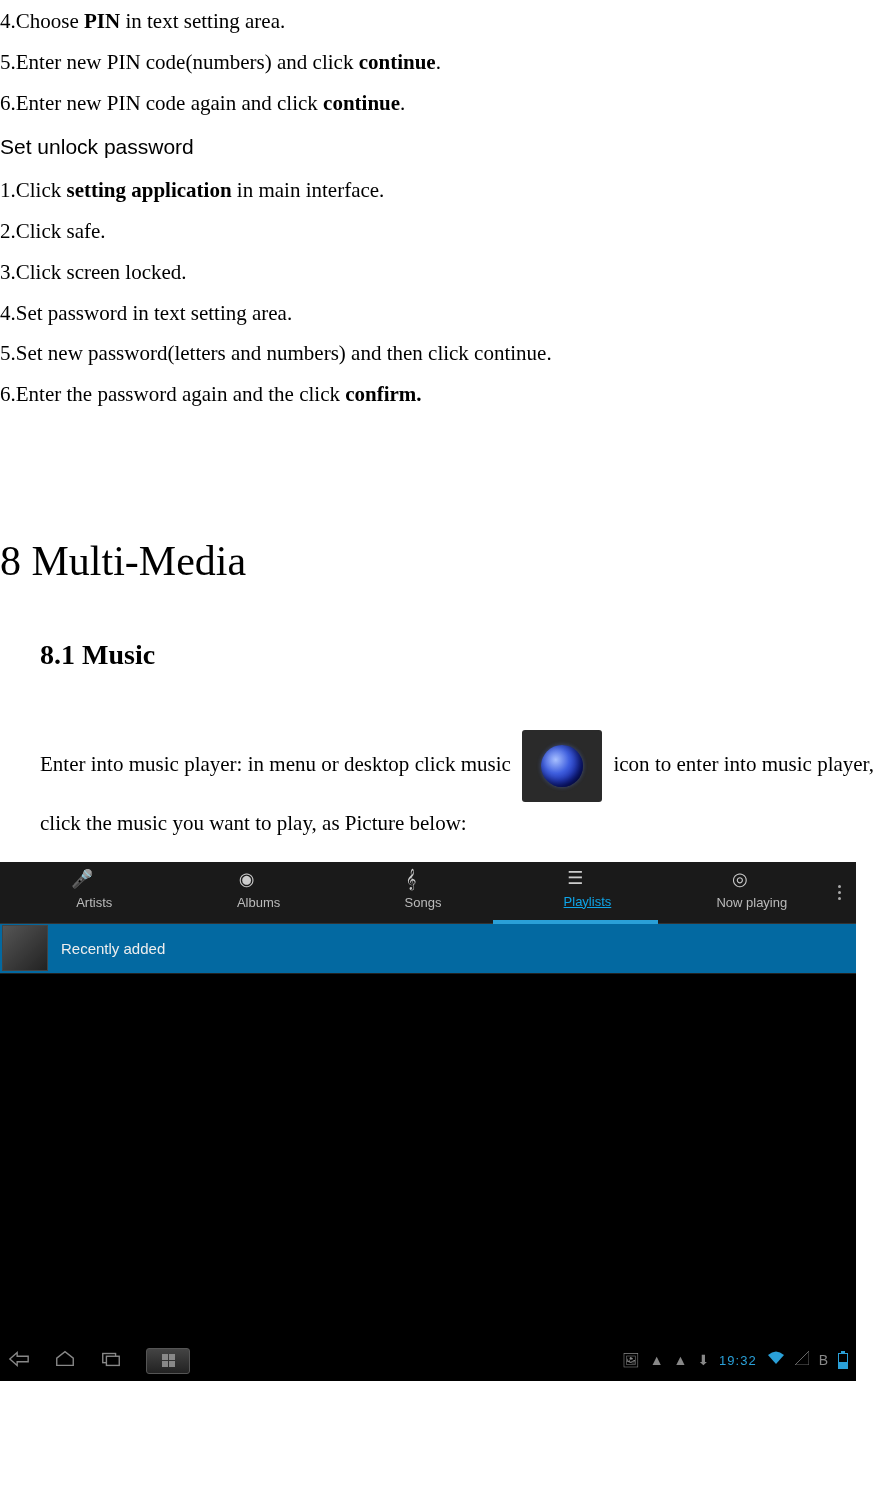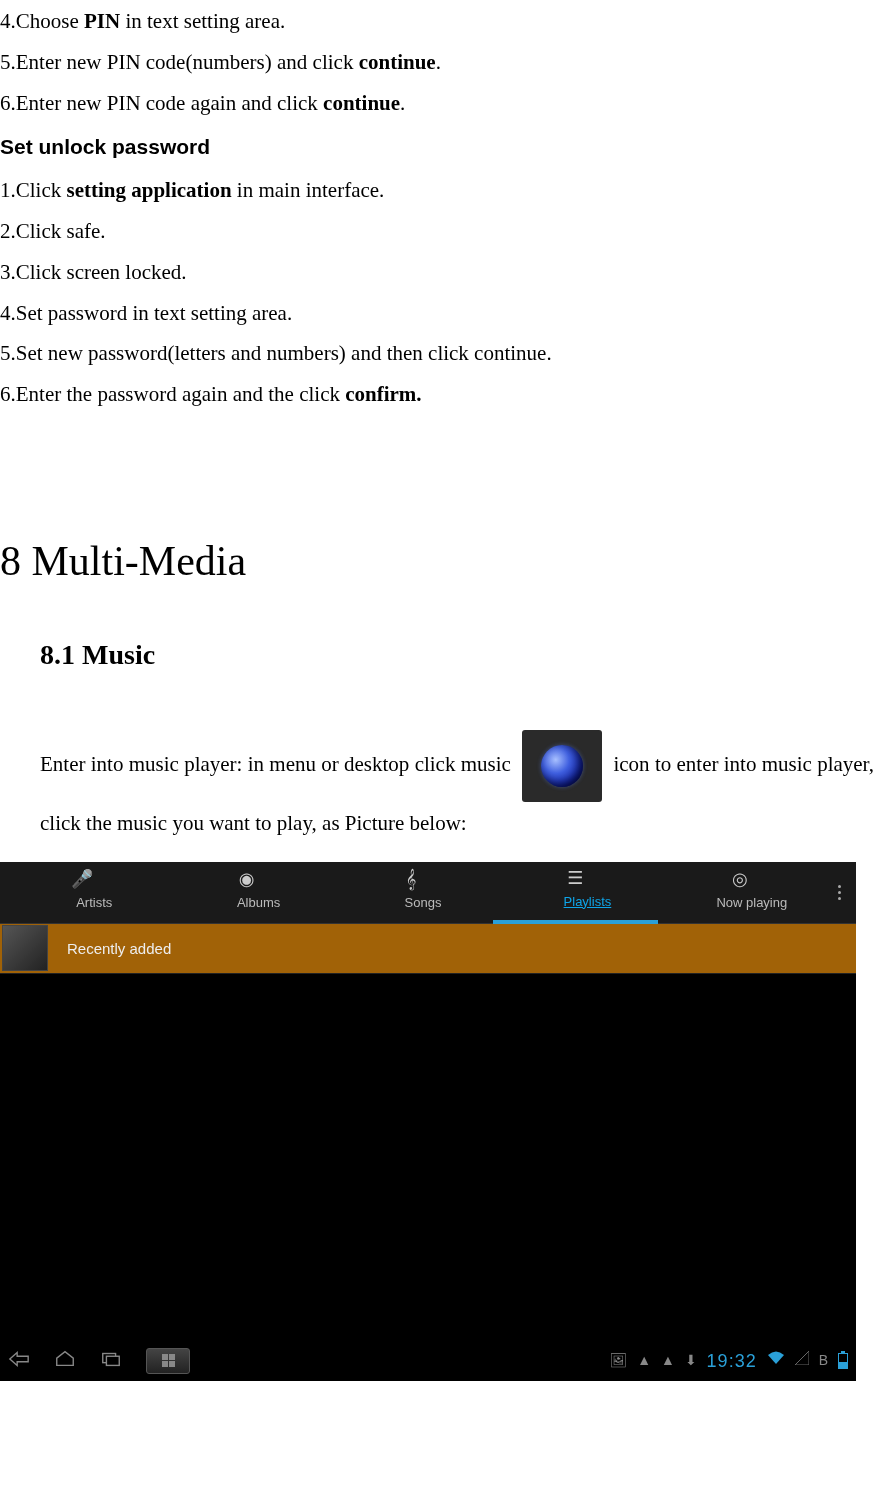--- a/index.html
+++ b/index.html
@@ -11,21 +11,21 @@
       width: 874px;
       line-height: 1.8;
       padding: 0;
     }
     .content {
       padding: 0 0 10px 0;
     }
     .step { margin: 3px 0; }
     .subheading {
       font-family: Arial, Helvetica, sans-serif;
-      font-weight: bold;
+      font-weight: normal;
       font-size: 21px;
       margin: 6px 0;
     }
     .h1 {
       font-size: 42px;
       font-weight: normal;
       margin-top: 110px;
       margin-bottom: 30px;
     }
     .h2 {
@@ -104,24 +104,24 @@
       justify-content: center;
       background: #1a1a1a;
       border-bottom: 1px solid #333;
     }
     .dots { display: flex; flex-direction: column; gap: 3px; }
     .dot { width: 3px; height: 3px; background: #aaa; border-radius: 50%; }
     .list-row {
       height: 50px;
       display: flex;
       align-items: center;
-      background: #a16207;
+      background: #0369a1;
       border-bottom: 1px solid #222;
       padding-left: 0;
-      gap: 19px;
+      gap: 13px;
     }
     .playlist-thumb {
       width: 46px;
       height: 46px;
       background: linear-gradient(135deg, #555 0%, #222 100%);
       border: 1px solid #444;
       margin-left: 2px;
     }
     .list-label { color: #eee; font-size: 15px; }
     .navbar {
@@ -134,21 +134,21 @@
       display: flex;
       align-items: center;
       justify-content: space-between;
       padding: 0 8px;
     }
     .nav-left { display: flex; align-items: center; gap: 24px; }
     .nav-btn { color: #888; font-size: 20px; }
     .nav-btn svg { width: 22px; height: 18px; }
     .nav-right { display: flex; align-items: center; gap: 10px; }
     .status-ic { color: #888; font-size: 14px; }
-    .clock { color: #2aa0d8; font-size: 18px; letter-spacing: 1px; }
+    .clock { color: #2aa0d8; font-size: 13px; letter-spacing: 1px; }
     .wifi { color: #2aa0d8; }
     .sig { color: #666; }
     .batt {
       width: 10px; height: 16px; border: 1px solid #2aa0d8; position: relative;
     }
     .batt::before {
       content:""; position:absolute; top:-3px; left:2px; width:4px; height:2px; background:#2aa0d8;
     }
     .batt::after {
       content:""; position:absolute; bottom:0; left:0; right:0; height:6px; background:#2aa0d8;

